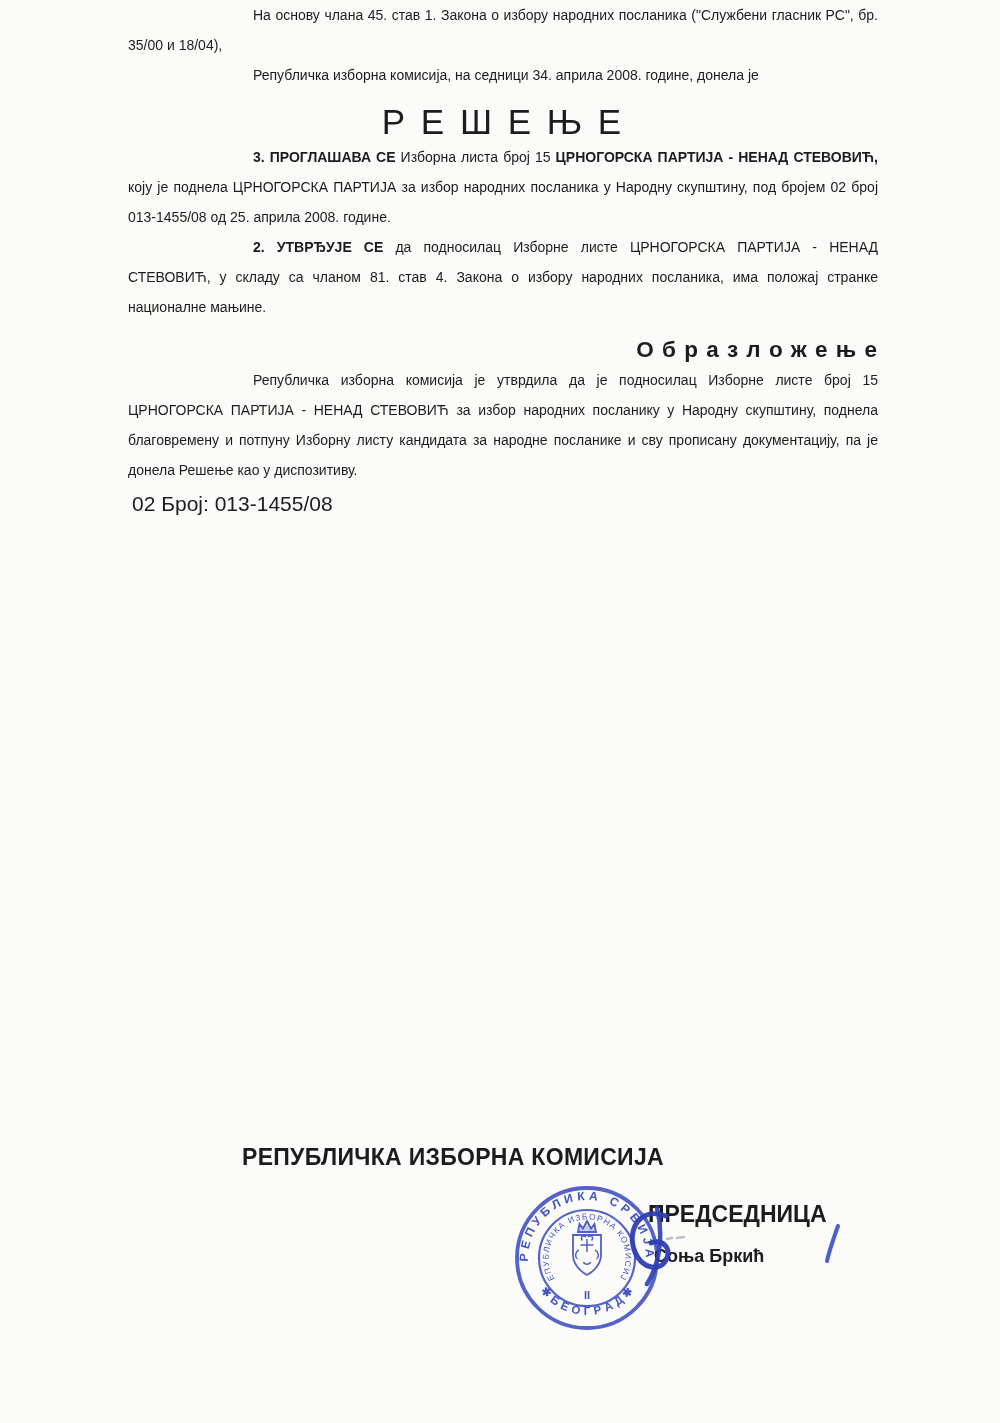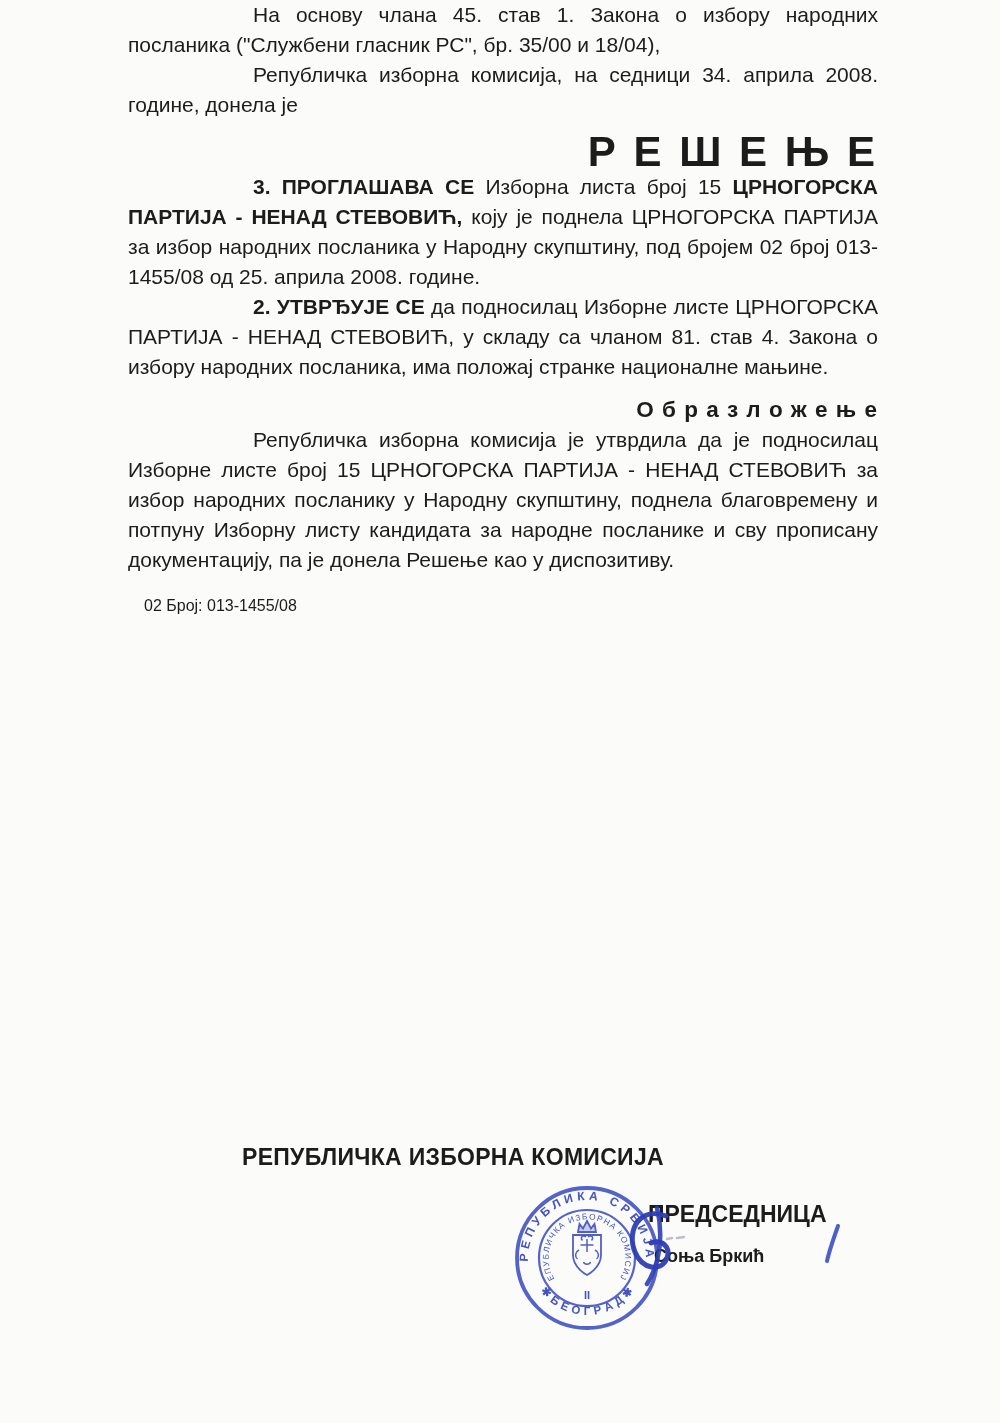--- a/index.html
+++ b/index.html
@@ -20,53 +20,53 @@
     height: 1423px;
   }
   .content {
     position: absolute;
     left: 128px;
     top: 0;
     width: 750px;
     z-index: 2;
   }
   p.body {
-    font-size: 21px;
+    font-size: 14px;
     line-height: 30px;
     text-align: justify;
     margin: 0;
   }
   .indent { text-indent: 125px; }
   .mt-intro1 { margin-top: 164px; }
   .mt-intro2 { margin-top: 10px; }
   h1.decision {
-    font-size: 42px;
+    font-size: 35px;
     line-height: 40px;
-    font-weight: bold;
-    text-align: right;
+    font-weight: normal;
+    text-align: center;
     letter-spacing: 3px;
     margin: 12px 0 0 0;
   }
   .mt-item1 { margin-top: 27px; }
   .mt-item2 { margin-top: 10px; }
   h2.reasoning {
     font-size: 22.5px;
     line-height: 30px;
     font-weight: bold;
     text-align: right;
     letter-spacing: 1px;
     margin: 13px 0 0 0;
   }
   .mt-reason { margin-top: 16px; }
   .mt-remedy { margin-top: 8px; }
   p.plain {
-    font-size: 16px;
+    font-size: 21px;
     line-height: 30px;
     text-align: left;
-    margin: 16px;
+    margin: 4px;
   }
   .mt-number { margin-top: 38px; }
   
   .issuer {
     position: absolute;
     left: 242px;
     top: 1144px;
     font-size: 23px;
     font-weight: bold;
     letter-spacing: 0.3px;

